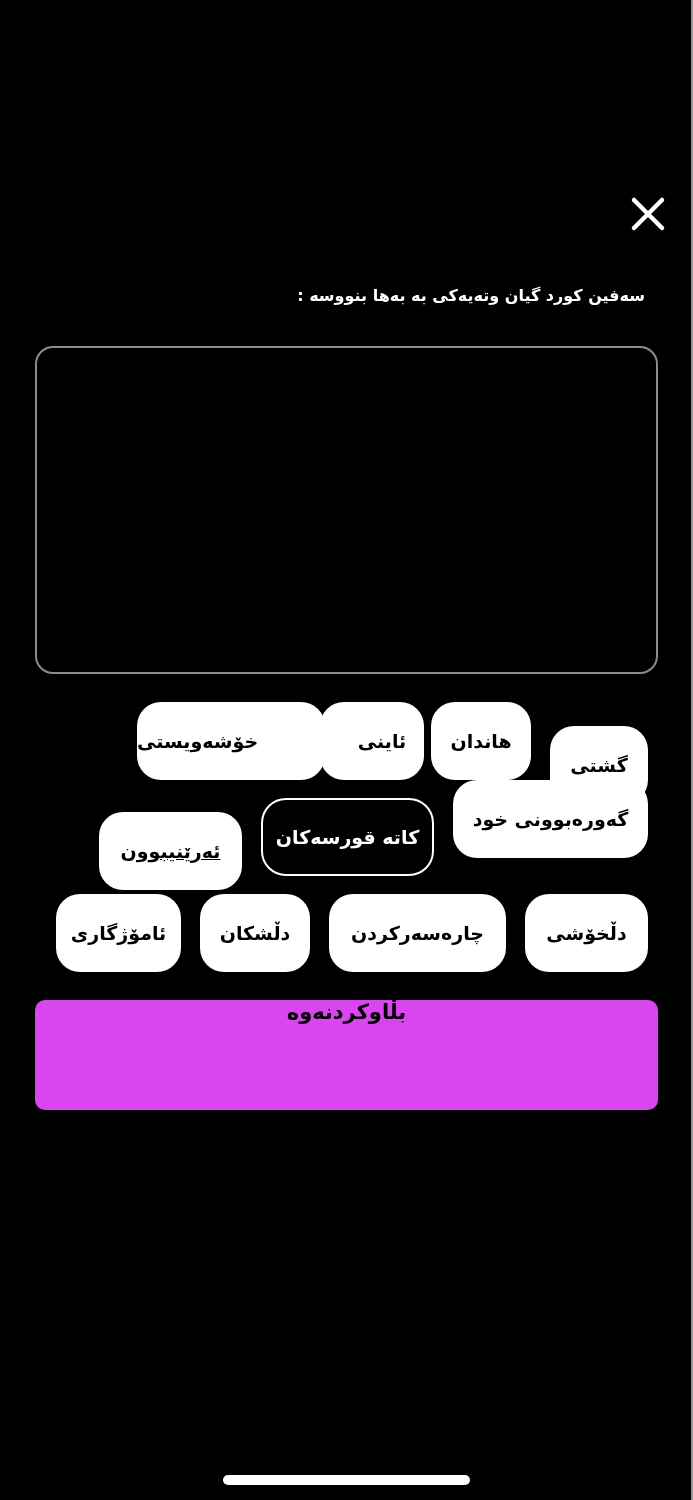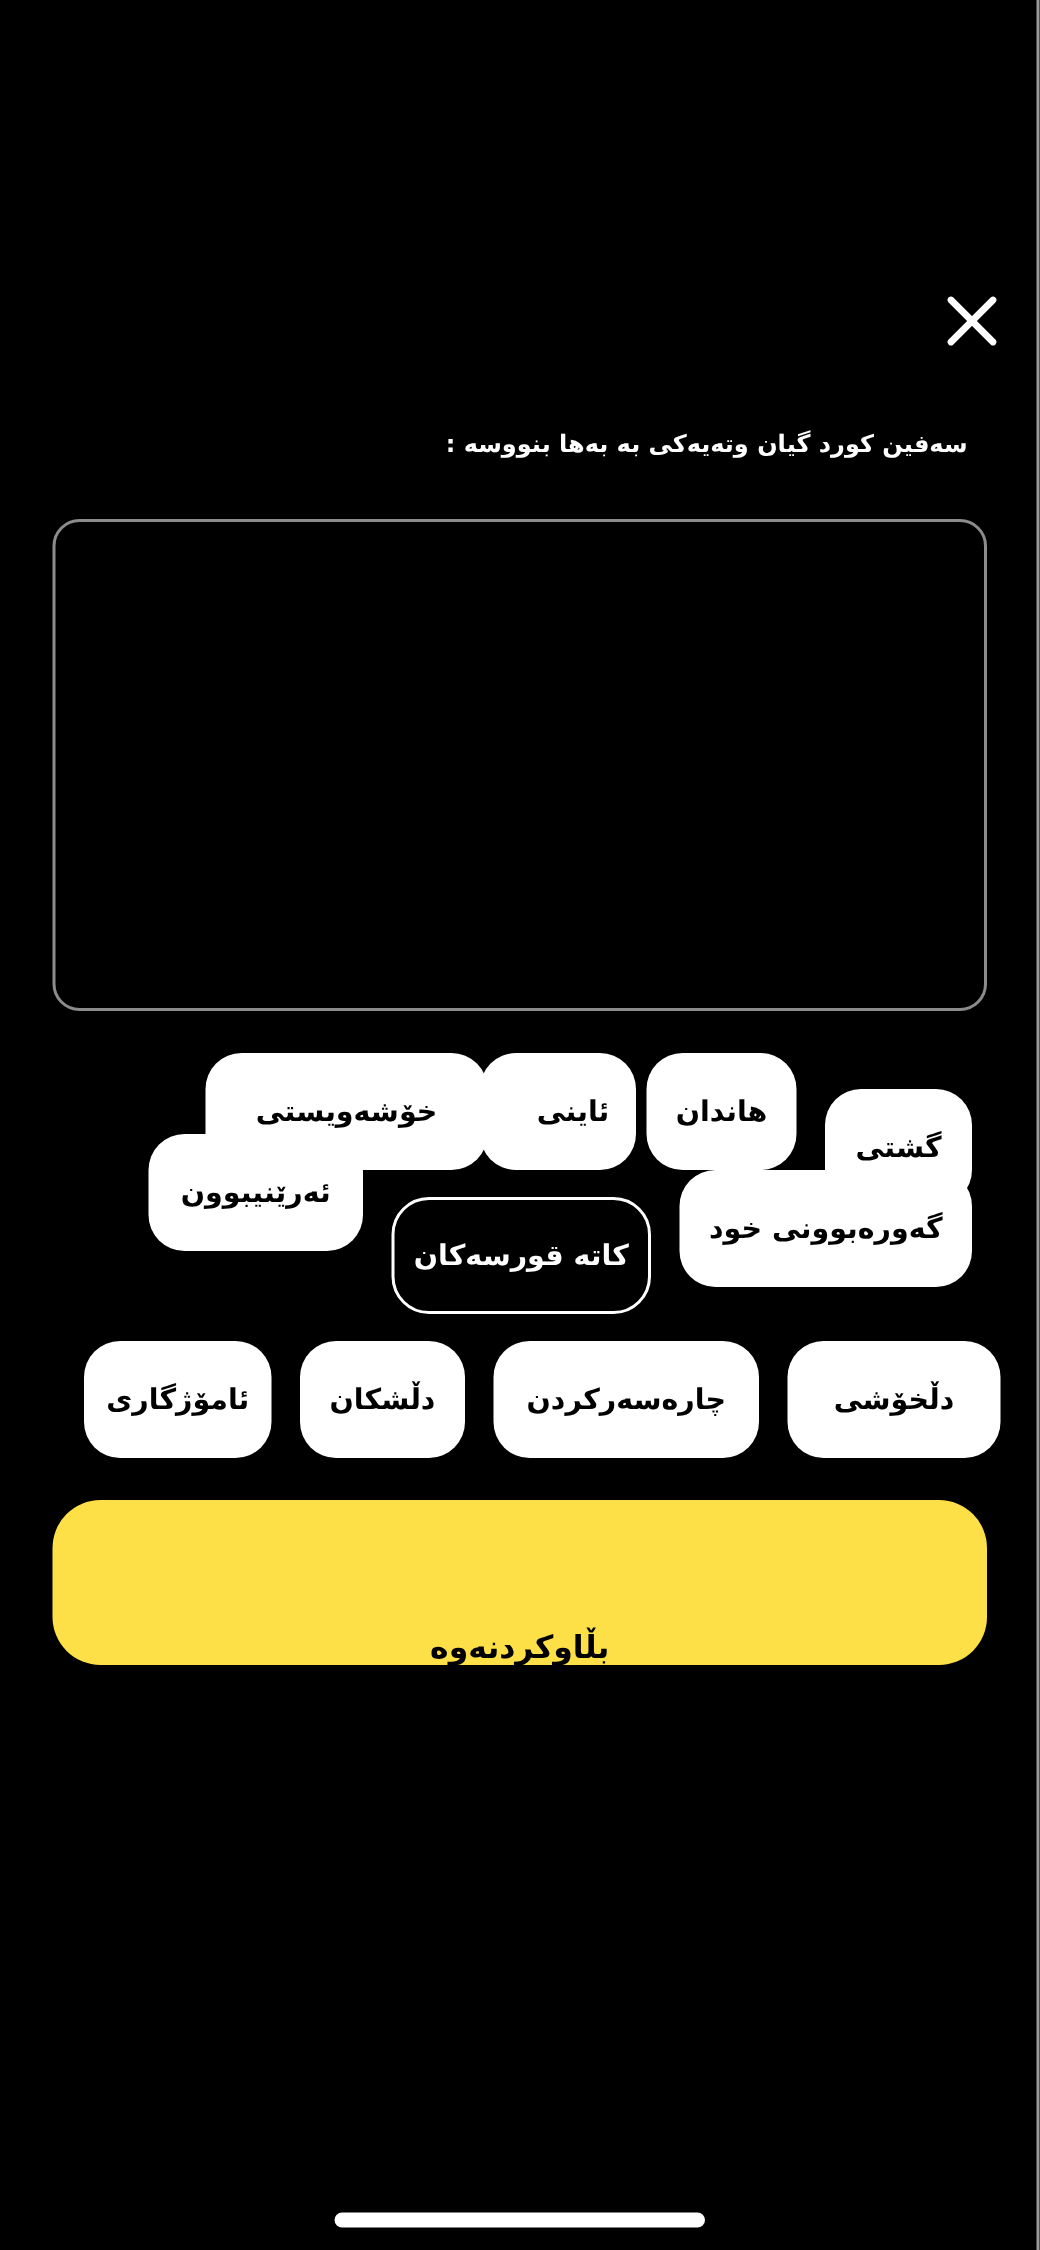--- a/index.html
+++ b/index.html
@@ -89,25 +89,25 @@
     background: #000000;
     color: #ffffff;
     border: 2px solid #ffffff;
   }
   .publish-btn {
     position: absolute;
     left: 35px;
     top: 1000px;
     width: 623px;
     height: 110px;
-    border-radius: 32px;
-    background: #fde047;
+    border-radius: 10px;
+    background: #d946ef;
     color: #000000;
     display: flex;
-    align-items: flex-end;
+    align-items: flex-start;
     justify-content: center;
     direction: rtl;
     font-size: 21px;
     font-weight: bold;
     cursor: pointer;
   }
   .home-indicator {
     position: absolute;
     left: 223px;
     top: 1475px;
@@ -137,35 +137,35 @@
 
 <div class="chip" style="left:550px; top:702px; width:98px;margin-top:24px;">
   <span>گشتی</span>
 </div>
 <div class="chip" style="left:431px; top:702px; width:100px;">
   <span>هاندان</span>
 </div>
 <div class="chip" style="left:320px; top:702px; width:104px;padding-left:20px;">
   <span>ئاینی</span>
 </div>
-<div class="chip" style="left:137px; top:702px; width:188px;">
+<div class="chip" style="left:137px; top:702px; width:188px;justify-content:flex-end;">
   <span>خۆشەویستی</span>
 </div>
 
 <div class="chip" style="left:453px; top:780px; width:195px;justify-content:center;">
   <span>گەورەبوونی خود</span>
 </div>
 <div class="chip selected" style="left:261px; top:798px; width:173px;border-radius:25px;">
   <span>کاتە قورسەکان</span>
 </div>
-<div class="chip" style="left:99px; top:756px; width:143px;">
+<div class="chip" style="left:99px; top:812px; width:143px;text-decoration:underline;">
   <span>ئەرێنیبوون</span>
 </div>
 
-<div class="chip" style="left:525px; top:894px; width:142px;">
+<div class="chip" style="left:525px; top:894px; width:123px;">
   <span>دڵخۆشی</span>
 </div>
 <div class="chip" style="left:329px; top:894px; width:177px;">
   <span>چارەسەرکردن</span>
 </div>
 <div class="chip" style="left:200px; top:894px; width:110px;">
   <span>دڵشکان</span>
 </div>
 <div class="chip" style="left:56px; top:894px; width:125px;">
   <span>ئامۆژگاری</span>

